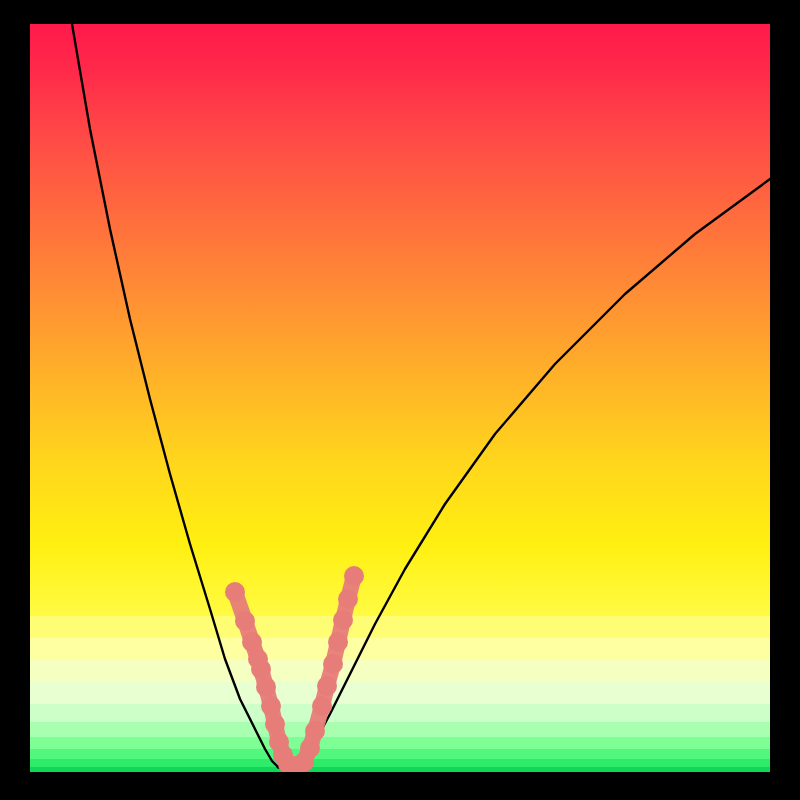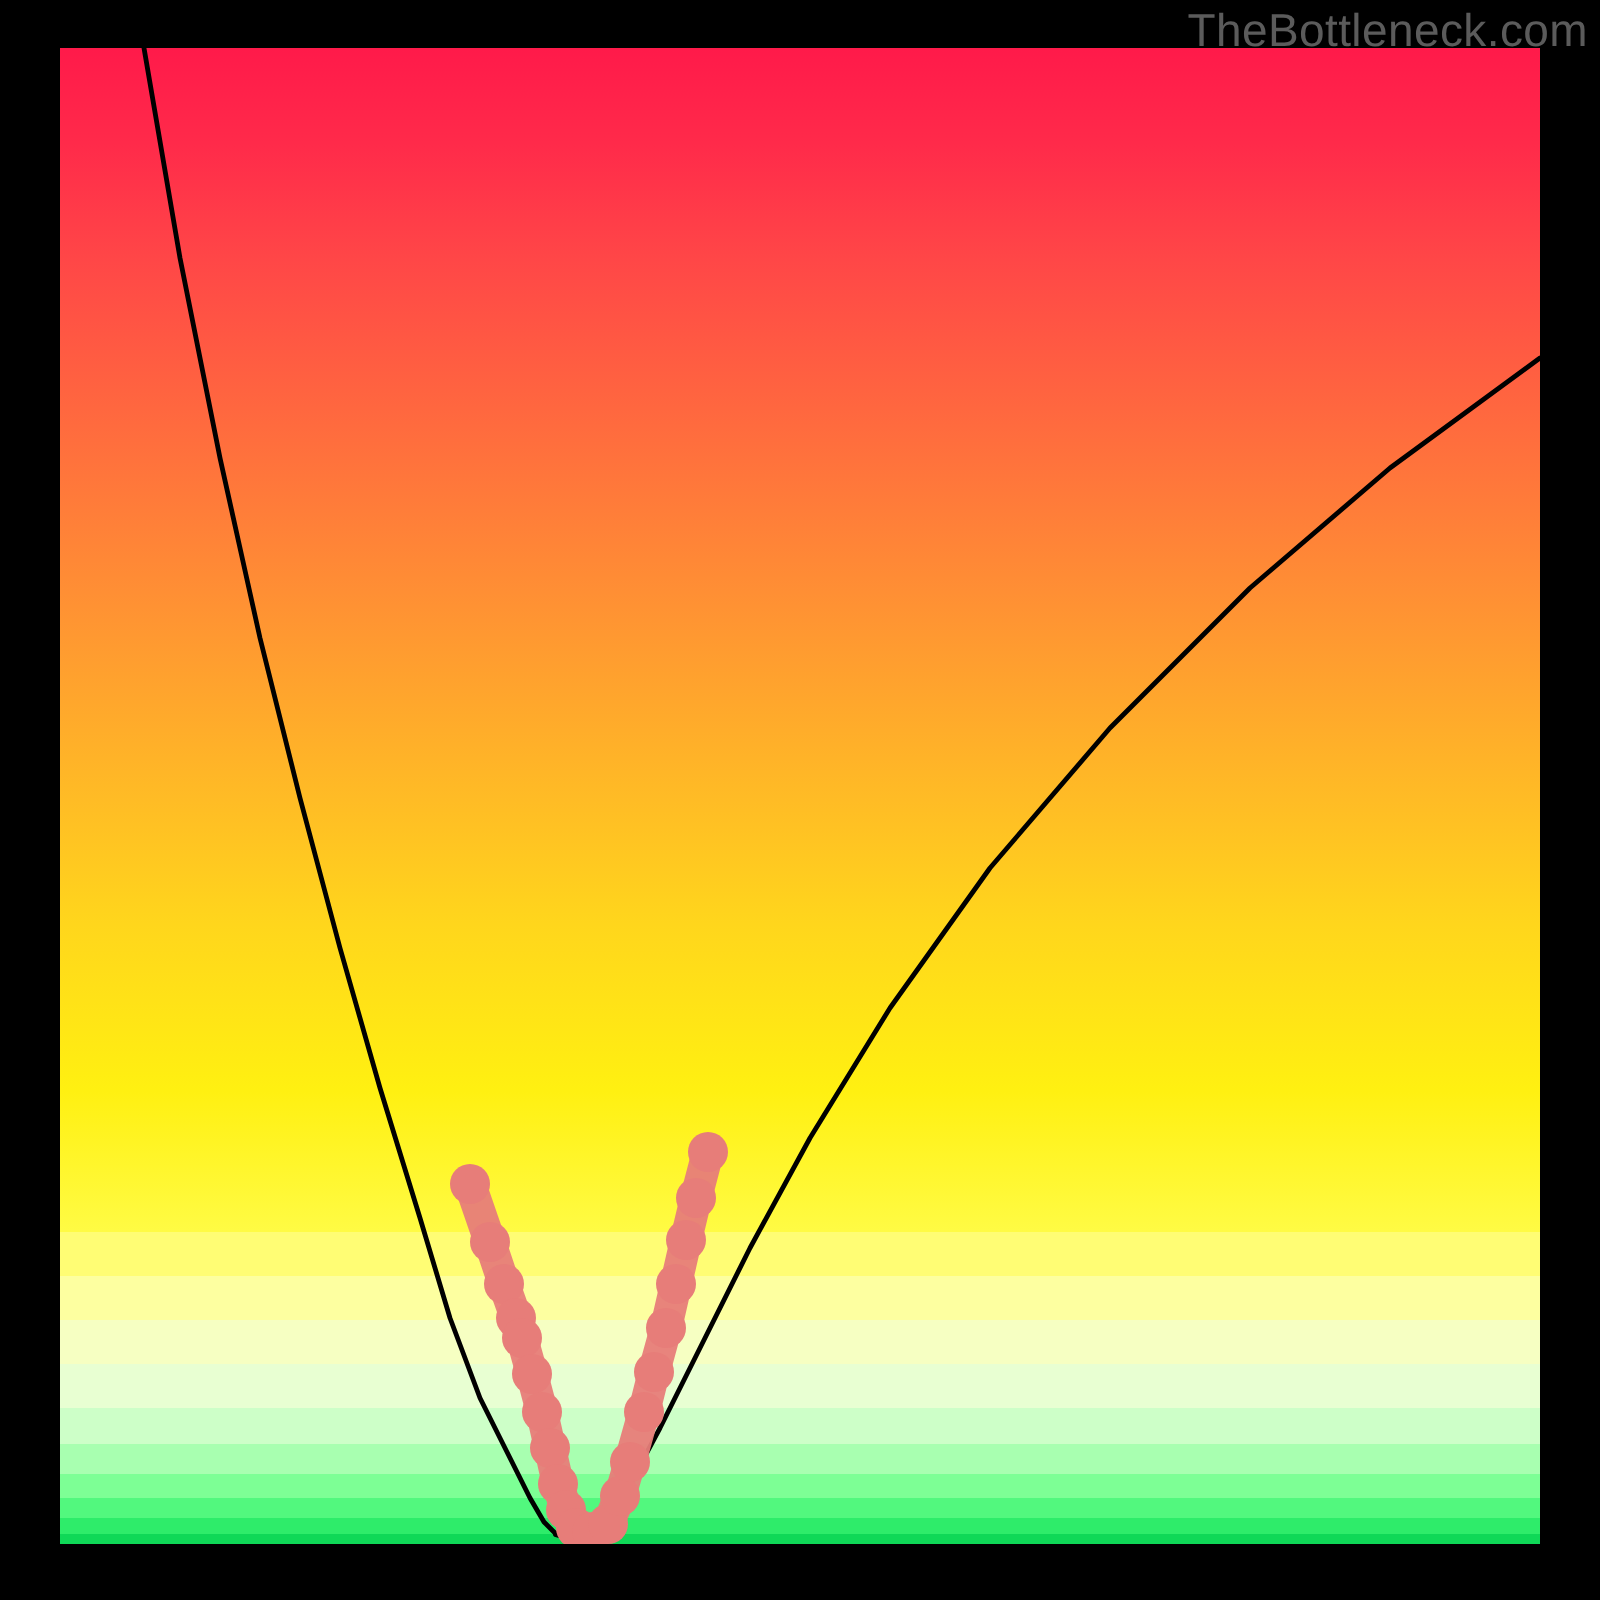--- a/index.html
+++ b/index.html
@@ -114,14 +114,13 @@
           <circle cx="292" cy="682" r="10" fill="#e77d79"></circle>
           <circle cx="297" cy="662" r="10" fill="#e77d79"></circle>
           <circle cx="303" cy="640" r="10" fill="#e77d79"></circle>
           <circle cx="308" cy="618" r="10" fill="#e77d79"></circle>
           <circle cx="313" cy="596" r="10" fill="#e77d79"></circle>
           <circle cx="318" cy="575" r="10" fill="#e77d79"></circle>
           <circle cx="324" cy="552" r="10" fill="#e77d79"></circle>
         </g>
     </svg>
   </div>
-  <div class="attribution">TheBottleneck.com</div>
 </div>
 
 </body></html>

